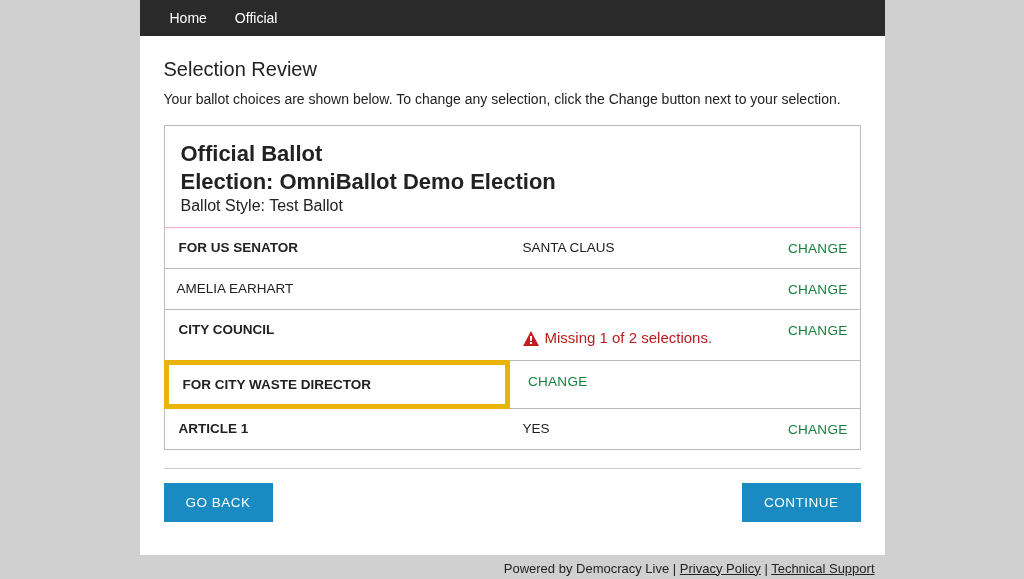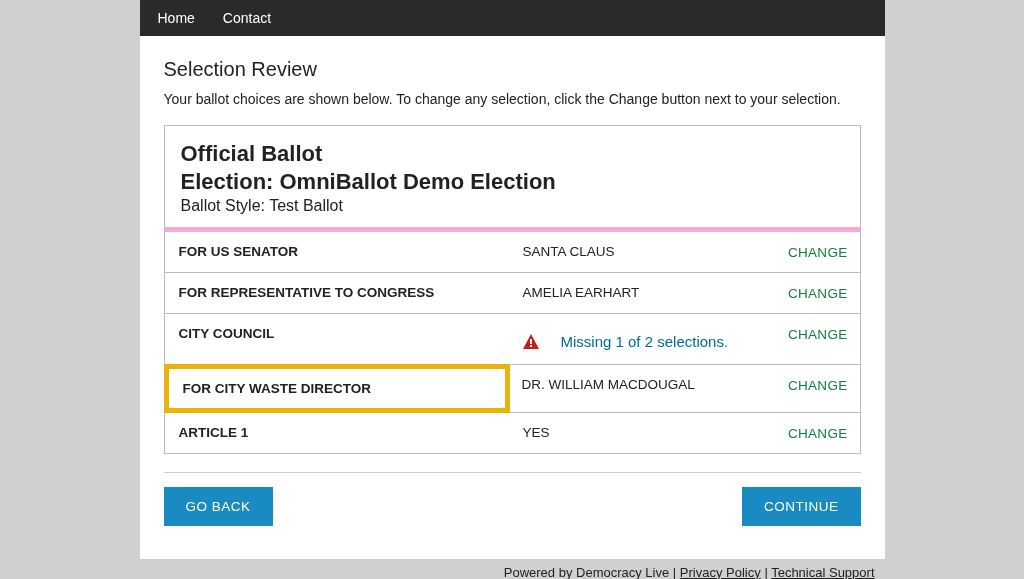--- a/index.html
+++ b/index.html
@@ -14,21 +14,21 @@
     margin: 0 auto;
     background: #fff;
     min-height: 579px;
     position: relative;
   }
   .navbar {
     background: #2a2a2a;
     height: 36px;
     display: flex;
     align-items: center;
-    padding: 0 18px;
+    padding: 0 30px;
   }
   .navbar a {
     color: #fff;
     text-decoration: none;
     font-size: 14px;
     margin-right: 28px;
     cursor: pointer;
   }
   .content {
     padding: 22px 24px 20px 24px;
@@ -41,21 +41,21 @@
   .subtitle {
     font-size: 14px;
     margin-bottom: 18px;
     color: #222;
   }
   .ballot-box {
     border: 1px solid #bbb;
   }
   .ballot-header {
     padding: 14px 16px 12px 16px;
-    border-bottom: 5px solid #f9a8d4;
+    border-bottom: 1px solid #f9a8d4;
   }
   .ballot-header h2 {
     font-size: 22px;
     font-weight: 700;
     line-height: 1.25;
   }
   .ballot-style {
     font-size: 16px;
     margin-top: 2px;
   }
@@ -86,26 +86,26 @@
     text-align: right;
   }
   .change-link {
     color: #15803d;
     font-size: 13.5px;
     font-weight: 400;
     cursor: pointer;
     letter-spacing: 0.3px;
   }
   .warning {
-    color: #0369a1;
+    color: #b91c1c;
     margin-top: 6px;
     font-size: 15px;
     display: flex;
-    align-items: flex-start;
-    gap: 22px;
+    align-items: center;
+    gap: 6px;
     line-height: 1.3;
   }
   .warning svg { flex-shrink: 0; margin-top: 2px; }
   .divider {
     height: 1px;
     background: #ccc;
     margin: 18px 0 14px 0;
   }
   .button-row {
     display: flex;
@@ -139,21 +139,21 @@
   }
   .content-wrap { padding-bottom: 40px; }
 </style>
 </head>
 <body>
 
 <div class="page">
 
   <div class="navbar">
     <a>Home</a>
-    <a>Contact</a>
+    <a>Official</a>
   </div>
 
   <div class="content-wrap">
   <div class="content">
 
     <h1 class="page-title">Selection Review</h1>
     <p class="subtitle">Your ballot choices are shown below. To change any selection, click the Change button next to your selection.</p>
 
     <div class="ballot-box">
 
@@ -163,21 +163,20 @@
         <div class="ballot-style">Ballot Style: Test Ballot</div>
       </div>
 
       <div class="ballot-row">
         <div class="col-contest">FOR US SENATOR</div>
         <div class="col-selection">SANTA CLAUS</div>
         <div class="col-change"><span class="change-link">CHANGE</span></div>
       </div>
 
       <div class="ballot-row">
-        <div class="col-contest">FOR REPRESENTATIVE TO CONGRESS</div>
         <div class="col-selection">AMELIA EARHART</div>
         <div class="col-change"><span class="change-link">CHANGE</span></div>
       </div>
 
       <div class="ballot-row">
         <div class="col-contest">CITY COUNCIL</div>
         <div class="col-selection">
           <div class="warning">
             <svg width="16" height="15" viewBox="0 0 16 15">
               <path d="M8 0 L16 15 L0 15 Z" fill="#c22020"></path>
@@ -185,21 +184,20 @@
               <rect x="7" y="11" width="2" height="2" fill="#fff"></rect>
             </svg>
             <span>Missing 1 of 2 selections.</span>
           </div>
         </div>
         <div class="col-change"><span class="change-link">CHANGE</span></div>
       </div>
 
       <div class="ballot-row">
         <div class="col-contest boxed">FOR CITY WASTE DIRECTOR</div>
-        <div class="col-selection">DR. WILLIAM MACDOUGAL</div>
         <div class="col-change"><span class="change-link">CHANGE</span></div>
       </div>
 
       <div class="ballot-row">
         <div class="col-contest">ARTICLE 1</div>
         <div class="col-selection">YES</div>
         <div class="col-change"><span class="change-link">CHANGE</span></div>
       </div>
 
     </div>

